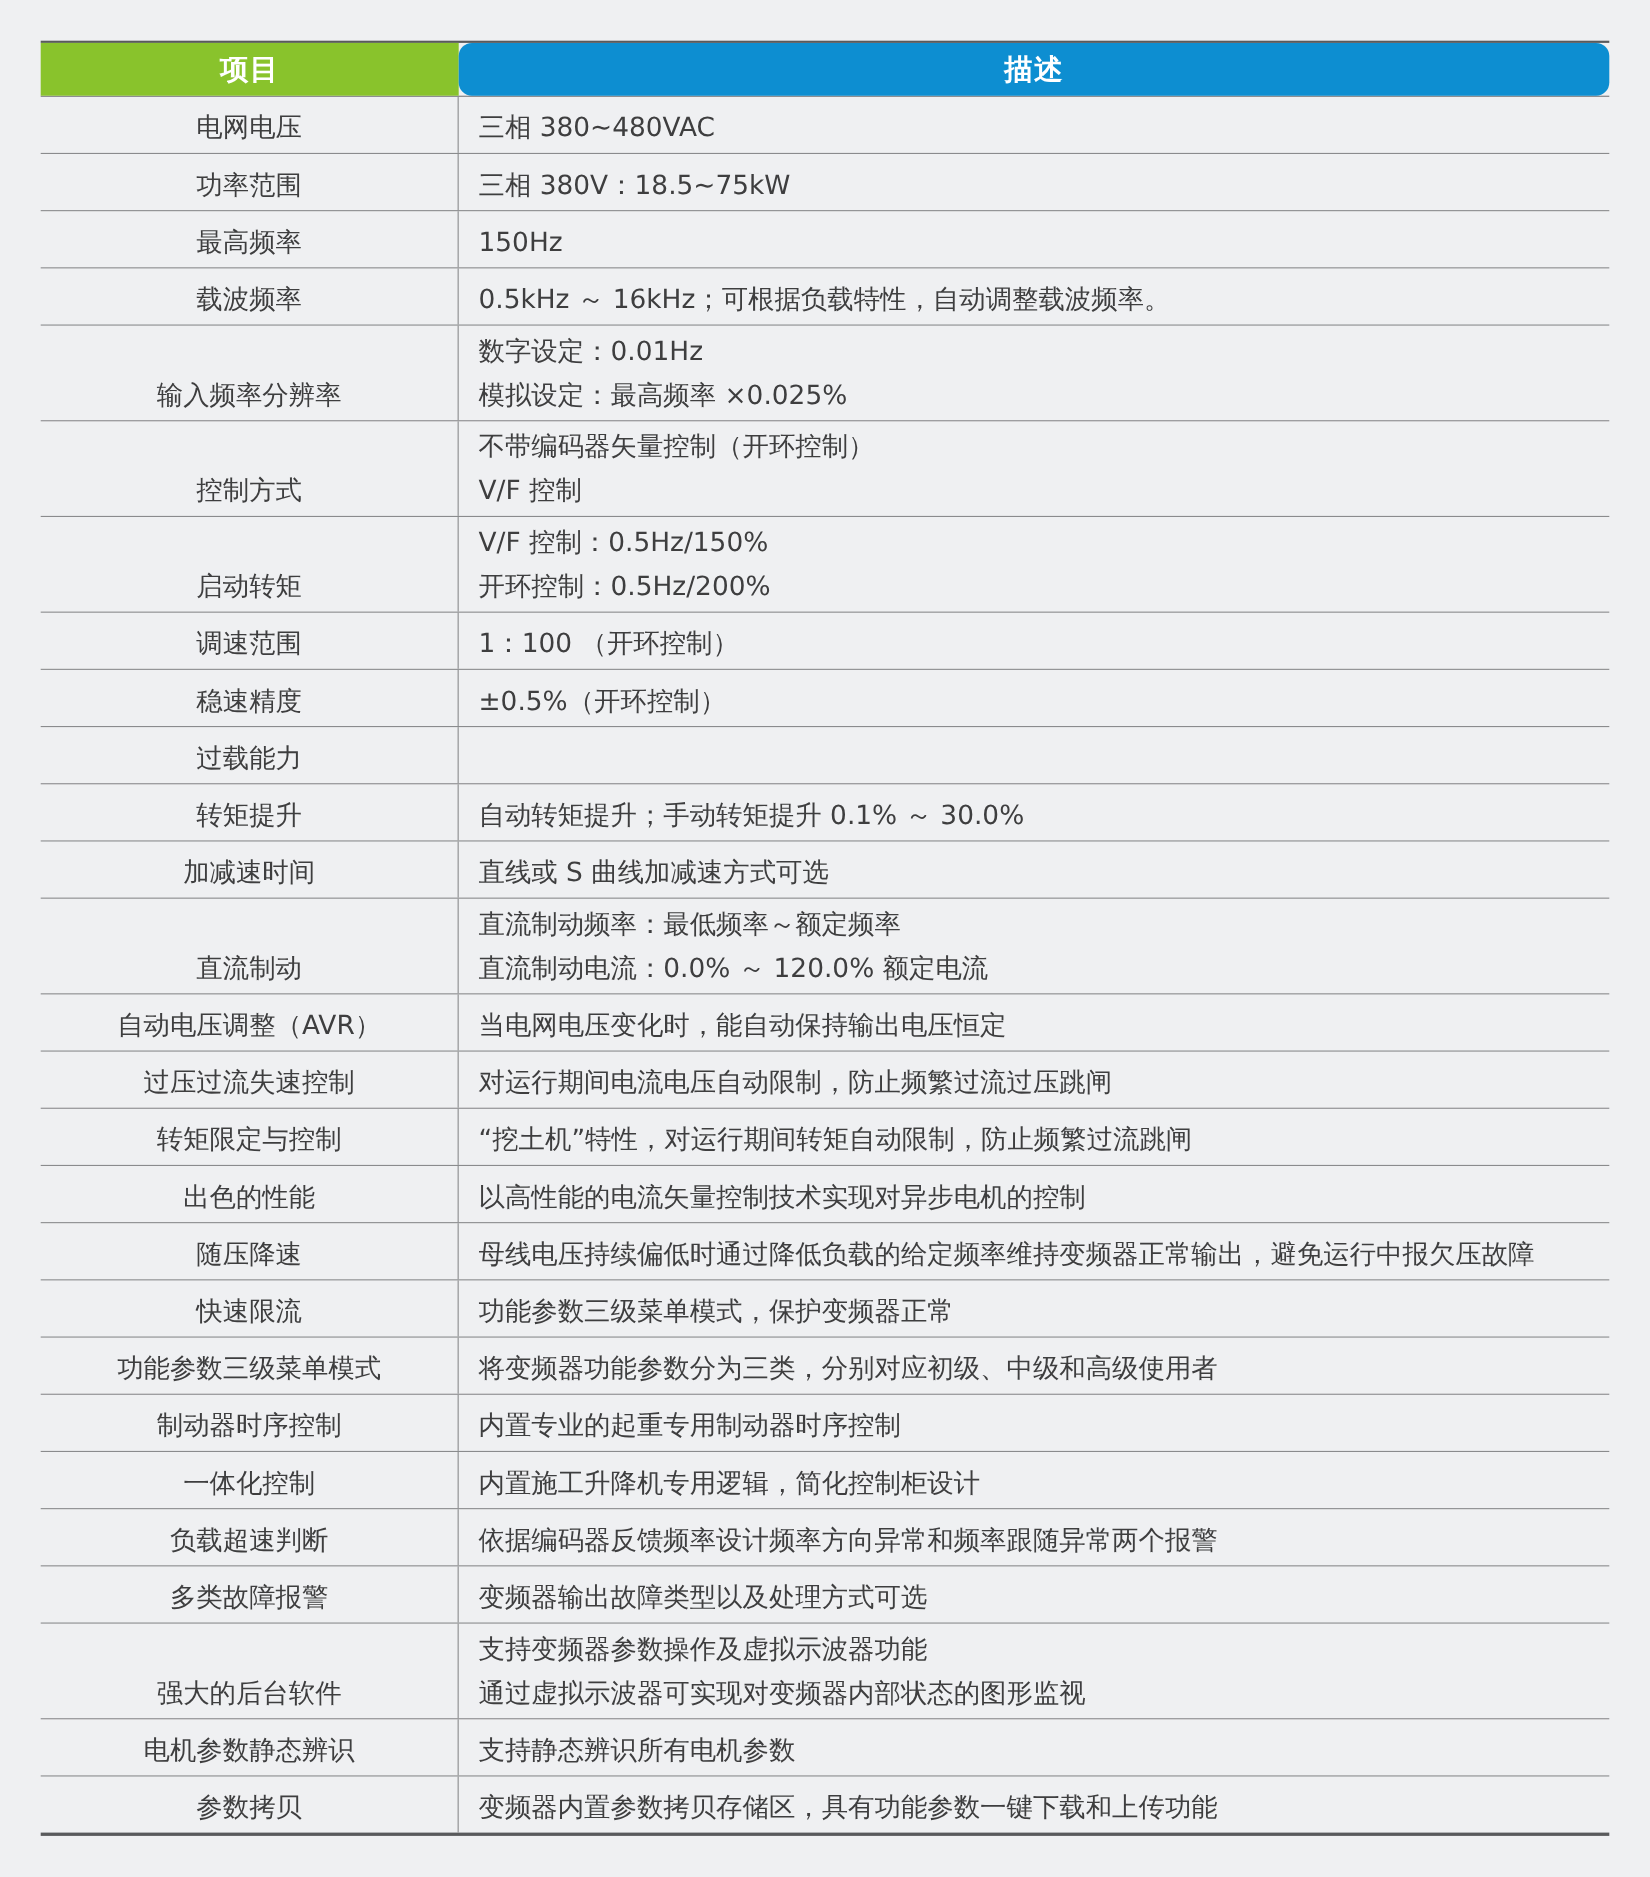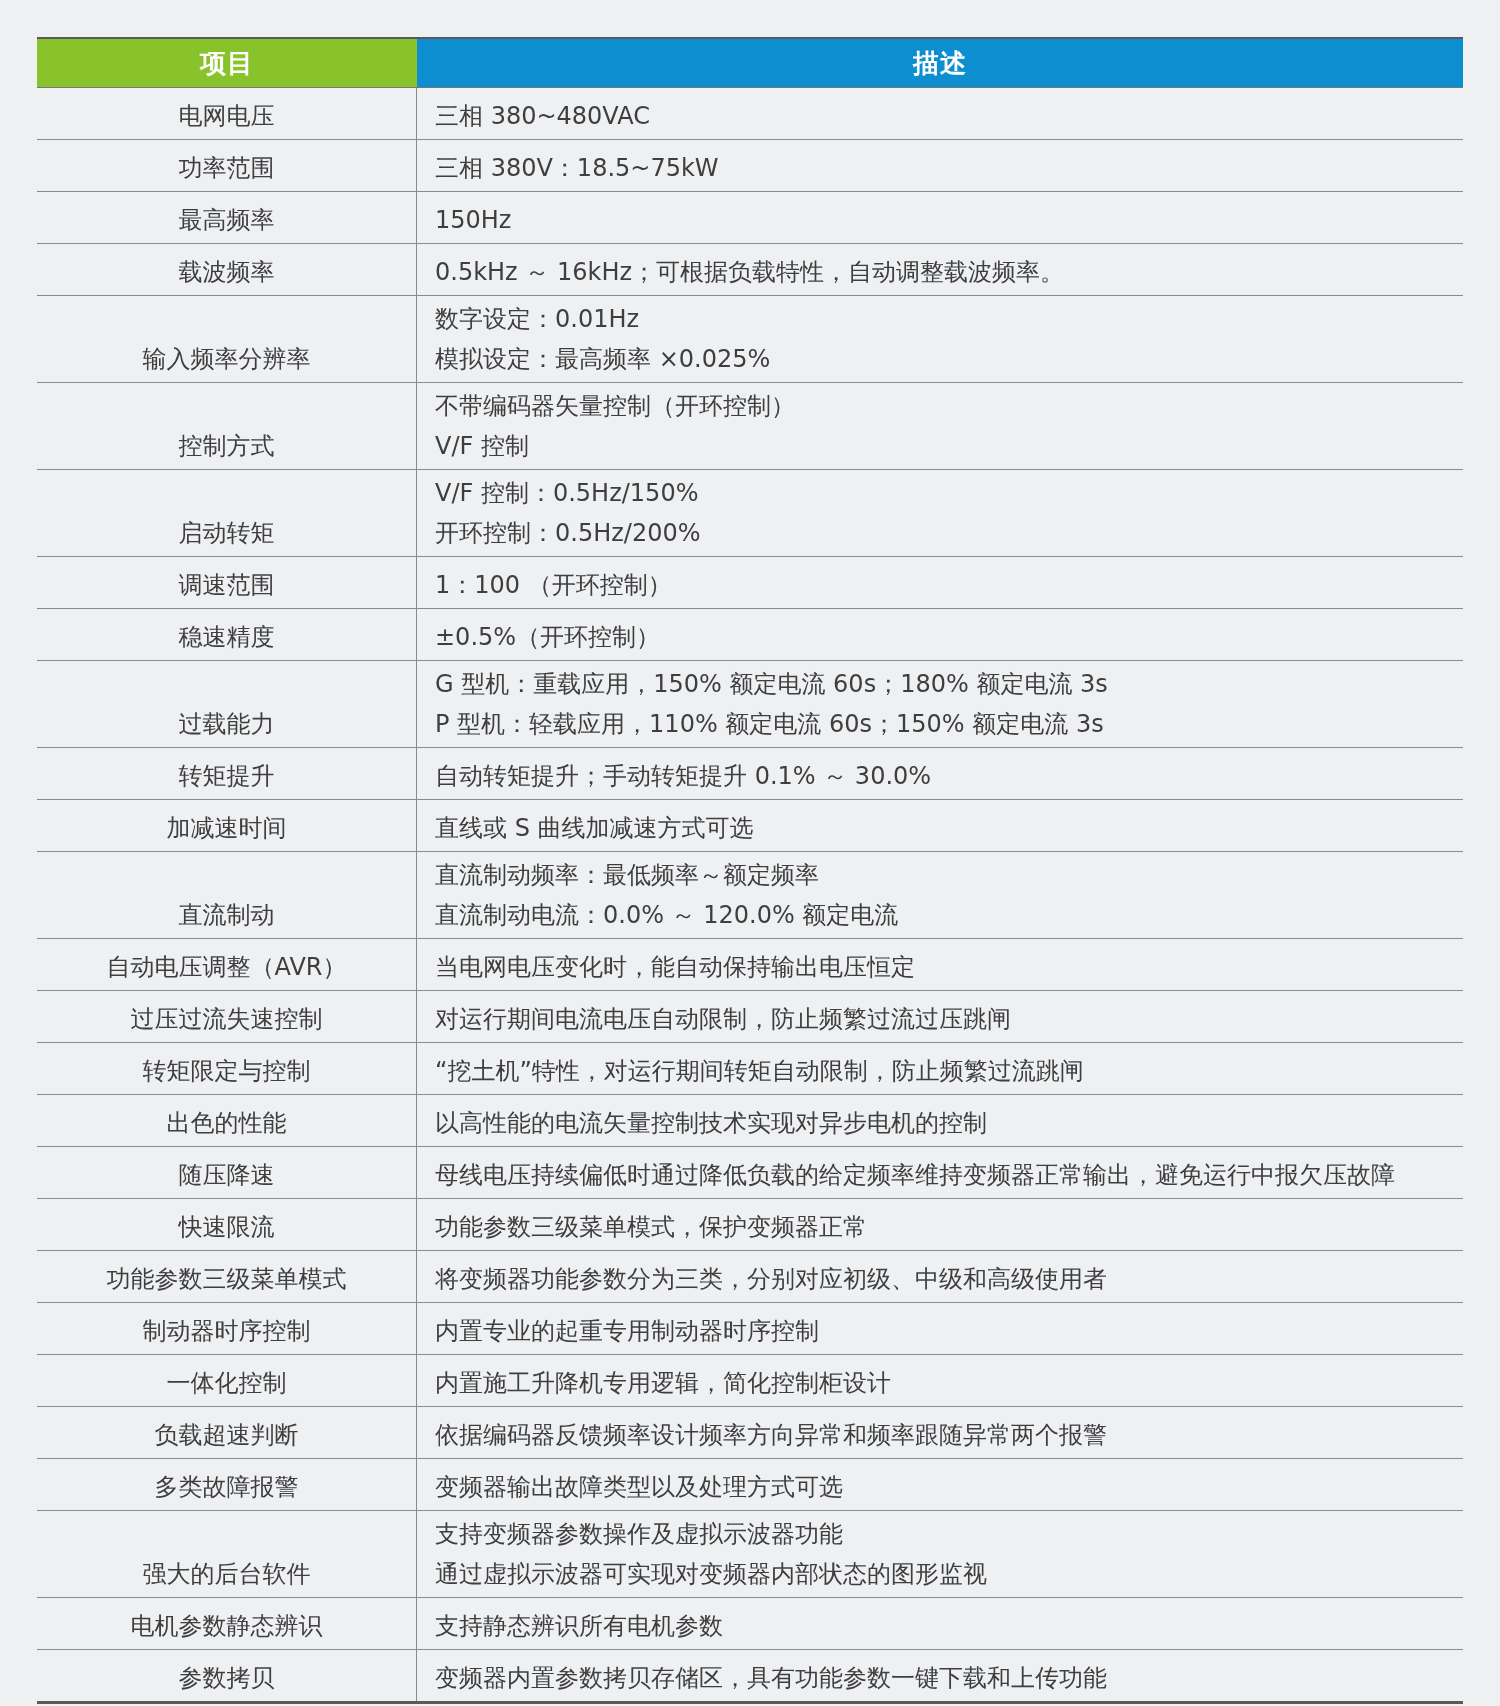--- a/index.html
+++ b/index.html
@@ -68,21 +68,21 @@
     white-space: nowrap;
   }
   .label .line { white-space: normal; }
 </style>
 </head>
 <body style="background: rgb(239, 240, 242);">
 
 <div class="spec-table">
   <div class="thead">
     <div class="th th-item" style="background-color: rgb(137, 195, 44);">项目</div>
-    <div class="th th-desc" style="background-color: rgb(13, 142, 209);">描述</div>
+    <div class="th th-desc" style="background-color: rgb(13, 142, 209); border-radius: 12px;">描述</div>
   </div>
   <div class="tbody" id="tbody">
   <div class="row">
     <div class="cell label">
       <div class="line">电网电压</div>
     </div>
     <div class="cell desc">
           <div class="line">三相 380~480VAC</div>
         </div>
   </div>
@@ -159,24 +159,20 @@
     </div>
     <div class="cell desc">
           <div class="line">±0.5%（开环控制）</div>
         </div>
   </div>
 
   <div class="row">
     <div class="cell label">
       <div class="line">过载能力</div>
     </div>
-    <div class="cell desc">
-          <div class="line">G 型机：重载应用，150% 额定电流 60s；180% 额定电流 3s</div>
-          <div class="line">P 型机：轻载应用，110% 额定电流 60s；150% 额定电流 3s</div>
-        </div>
   </div>
 
   <div class="row">
     <div class="cell label">
       <div class="line">转矩提升</div>
     </div>
     <div class="cell desc">
           <div class="line">自动转矩提升；手动转矩提升 0.1% ～ 30.0%</div>
         </div>
   </div>

